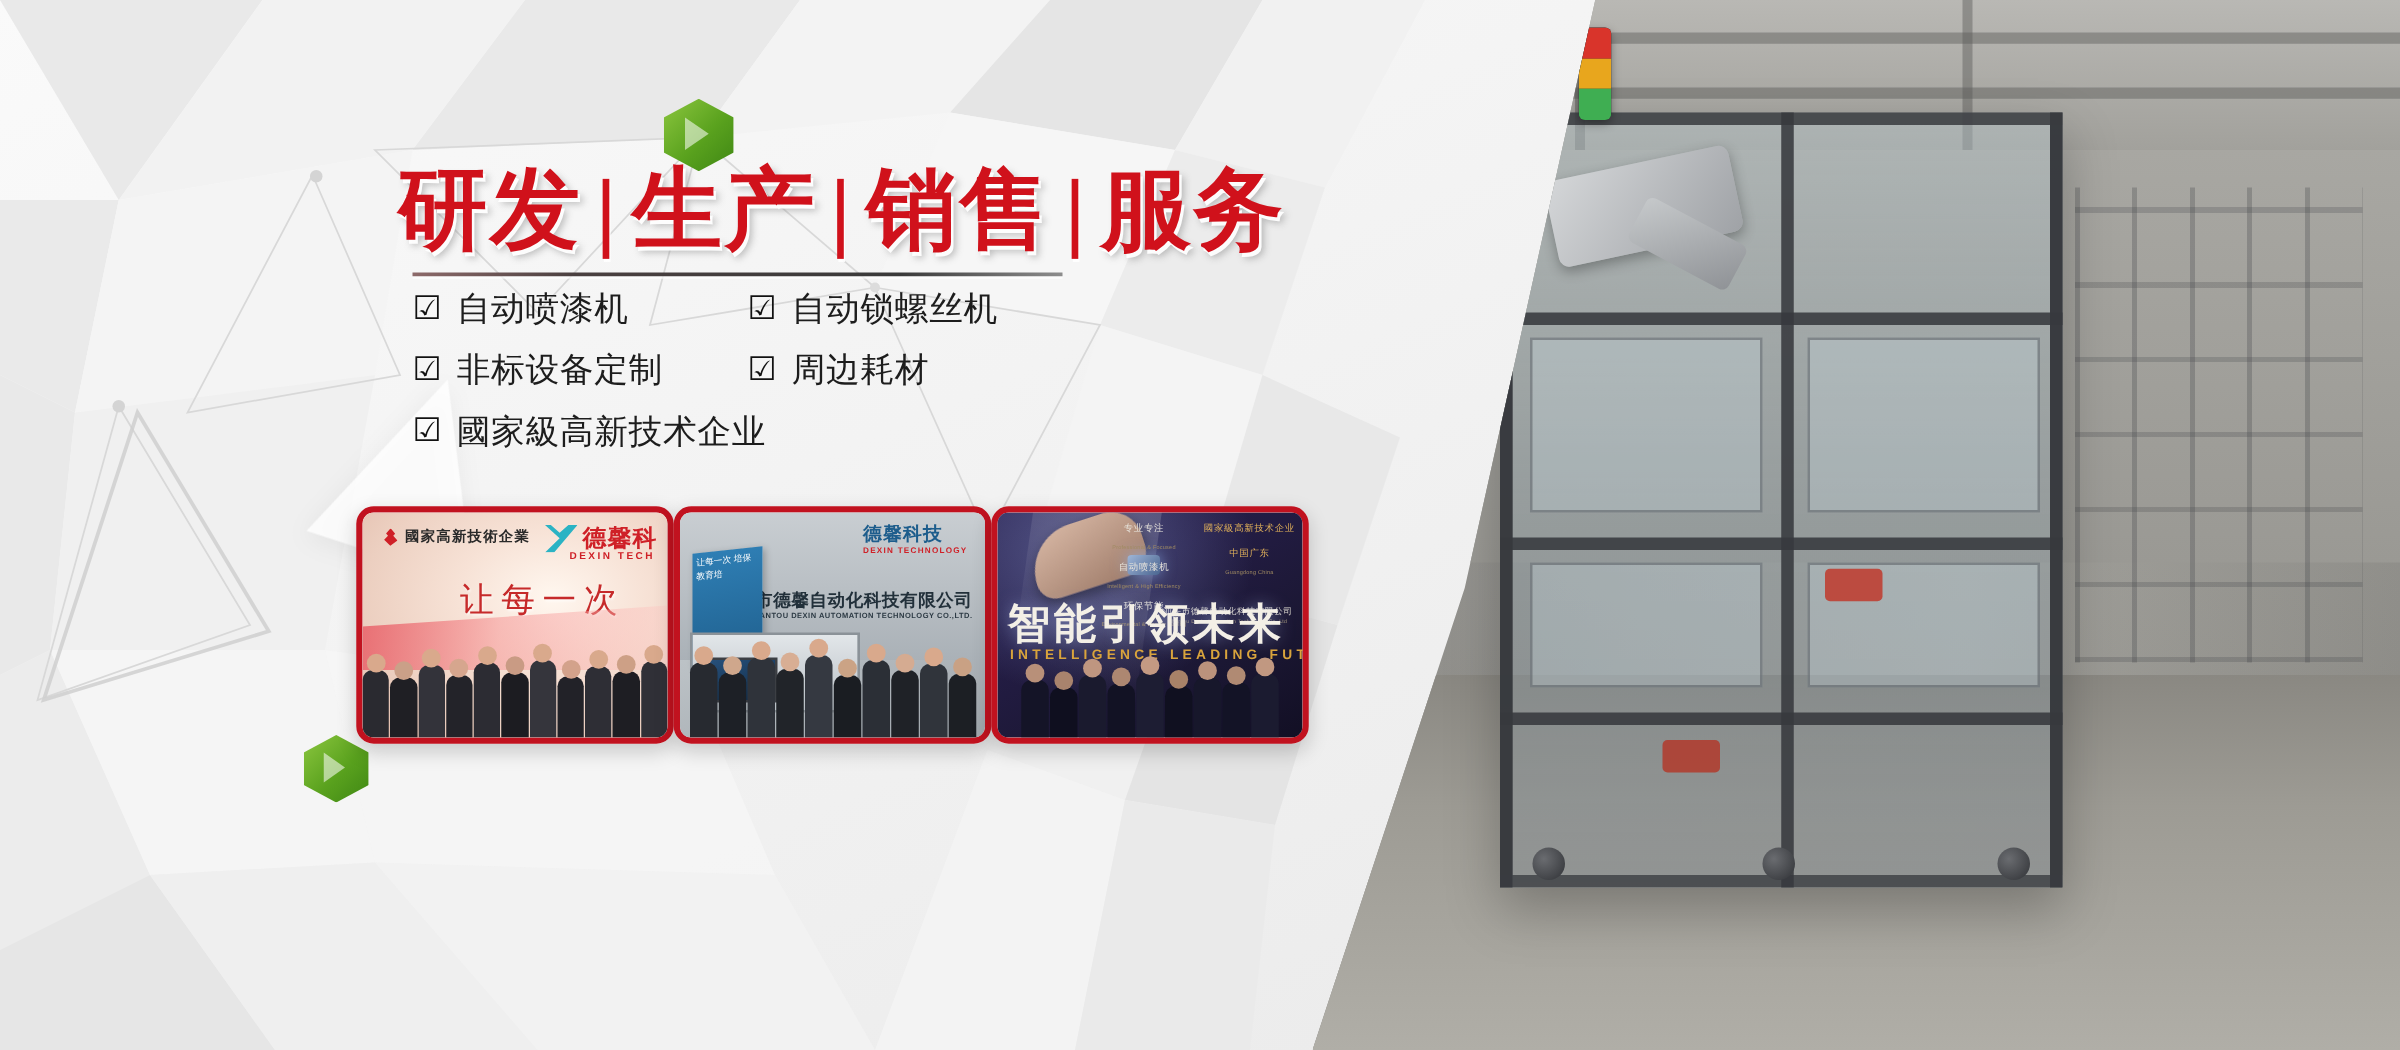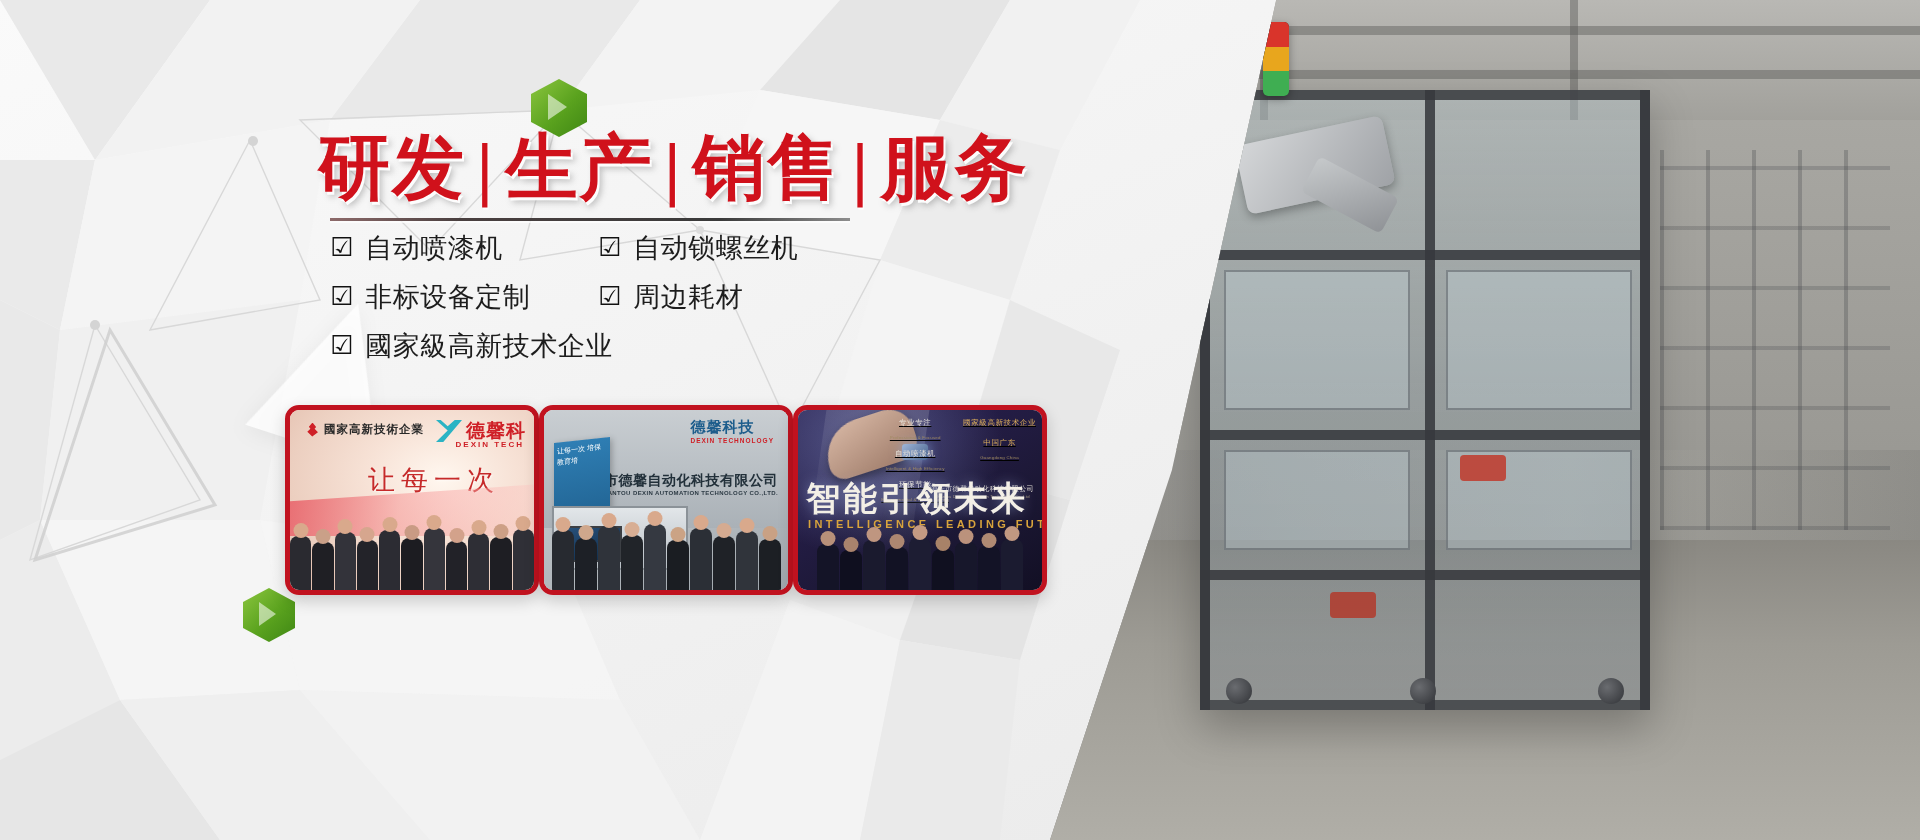--- a/index.html
+++ b/index.html
@@ -269,21 +269,21 @@
     position:absolute; left:8px; top:66px; right:8px;
     font-size:34px; font-weight:bold; color:#f3efe6; letter-spacing:3px;
     text-shadow:0 0 14px rgba(180,200,255,.45);
     font-family:"DejaVu Sans","Liberation Sans",sans-serif; white-space:nowrap;
   }
   .t3-sub {
     position:absolute; left:10px; top:108px; font-size:11px; font-weight:bold;
     color:#d9a43c; letter-spacing:3.4px; white-space:nowrap;
   }
   .t3-cols { position:absolute; right:6px; top:8px; display:flex; gap:14px; }
-  .t3-col { text-align:center;text-decoration:underline; }
+  .t3-col { text-align:center; }
   .t3-col .cn { font-size:7.5px; color:#e8e4dc; letter-spacing:.6px; display:block; margin-bottom:7px; }
   .t3-col .cn.red { color:#e0b05a; }
   .t3-col .en { font-size:4.4px; color:#a18b62; letter-spacing:.2px; display:block; }
   .t3-foot { position:absolute; right:8px; top:74px; text-align:center; }
   .t3-foot .cn { font-size:7px; color:#ded9d0; letter-spacing:.4px; }
   .t3-foot .en { font-size:4.2px; color:#9e8f76; letter-spacing:.2px; }
 
   .fold {
     position:absolute; left:265px; top:300px; width:0; height:0;
     border-left:70px solid transparent;

